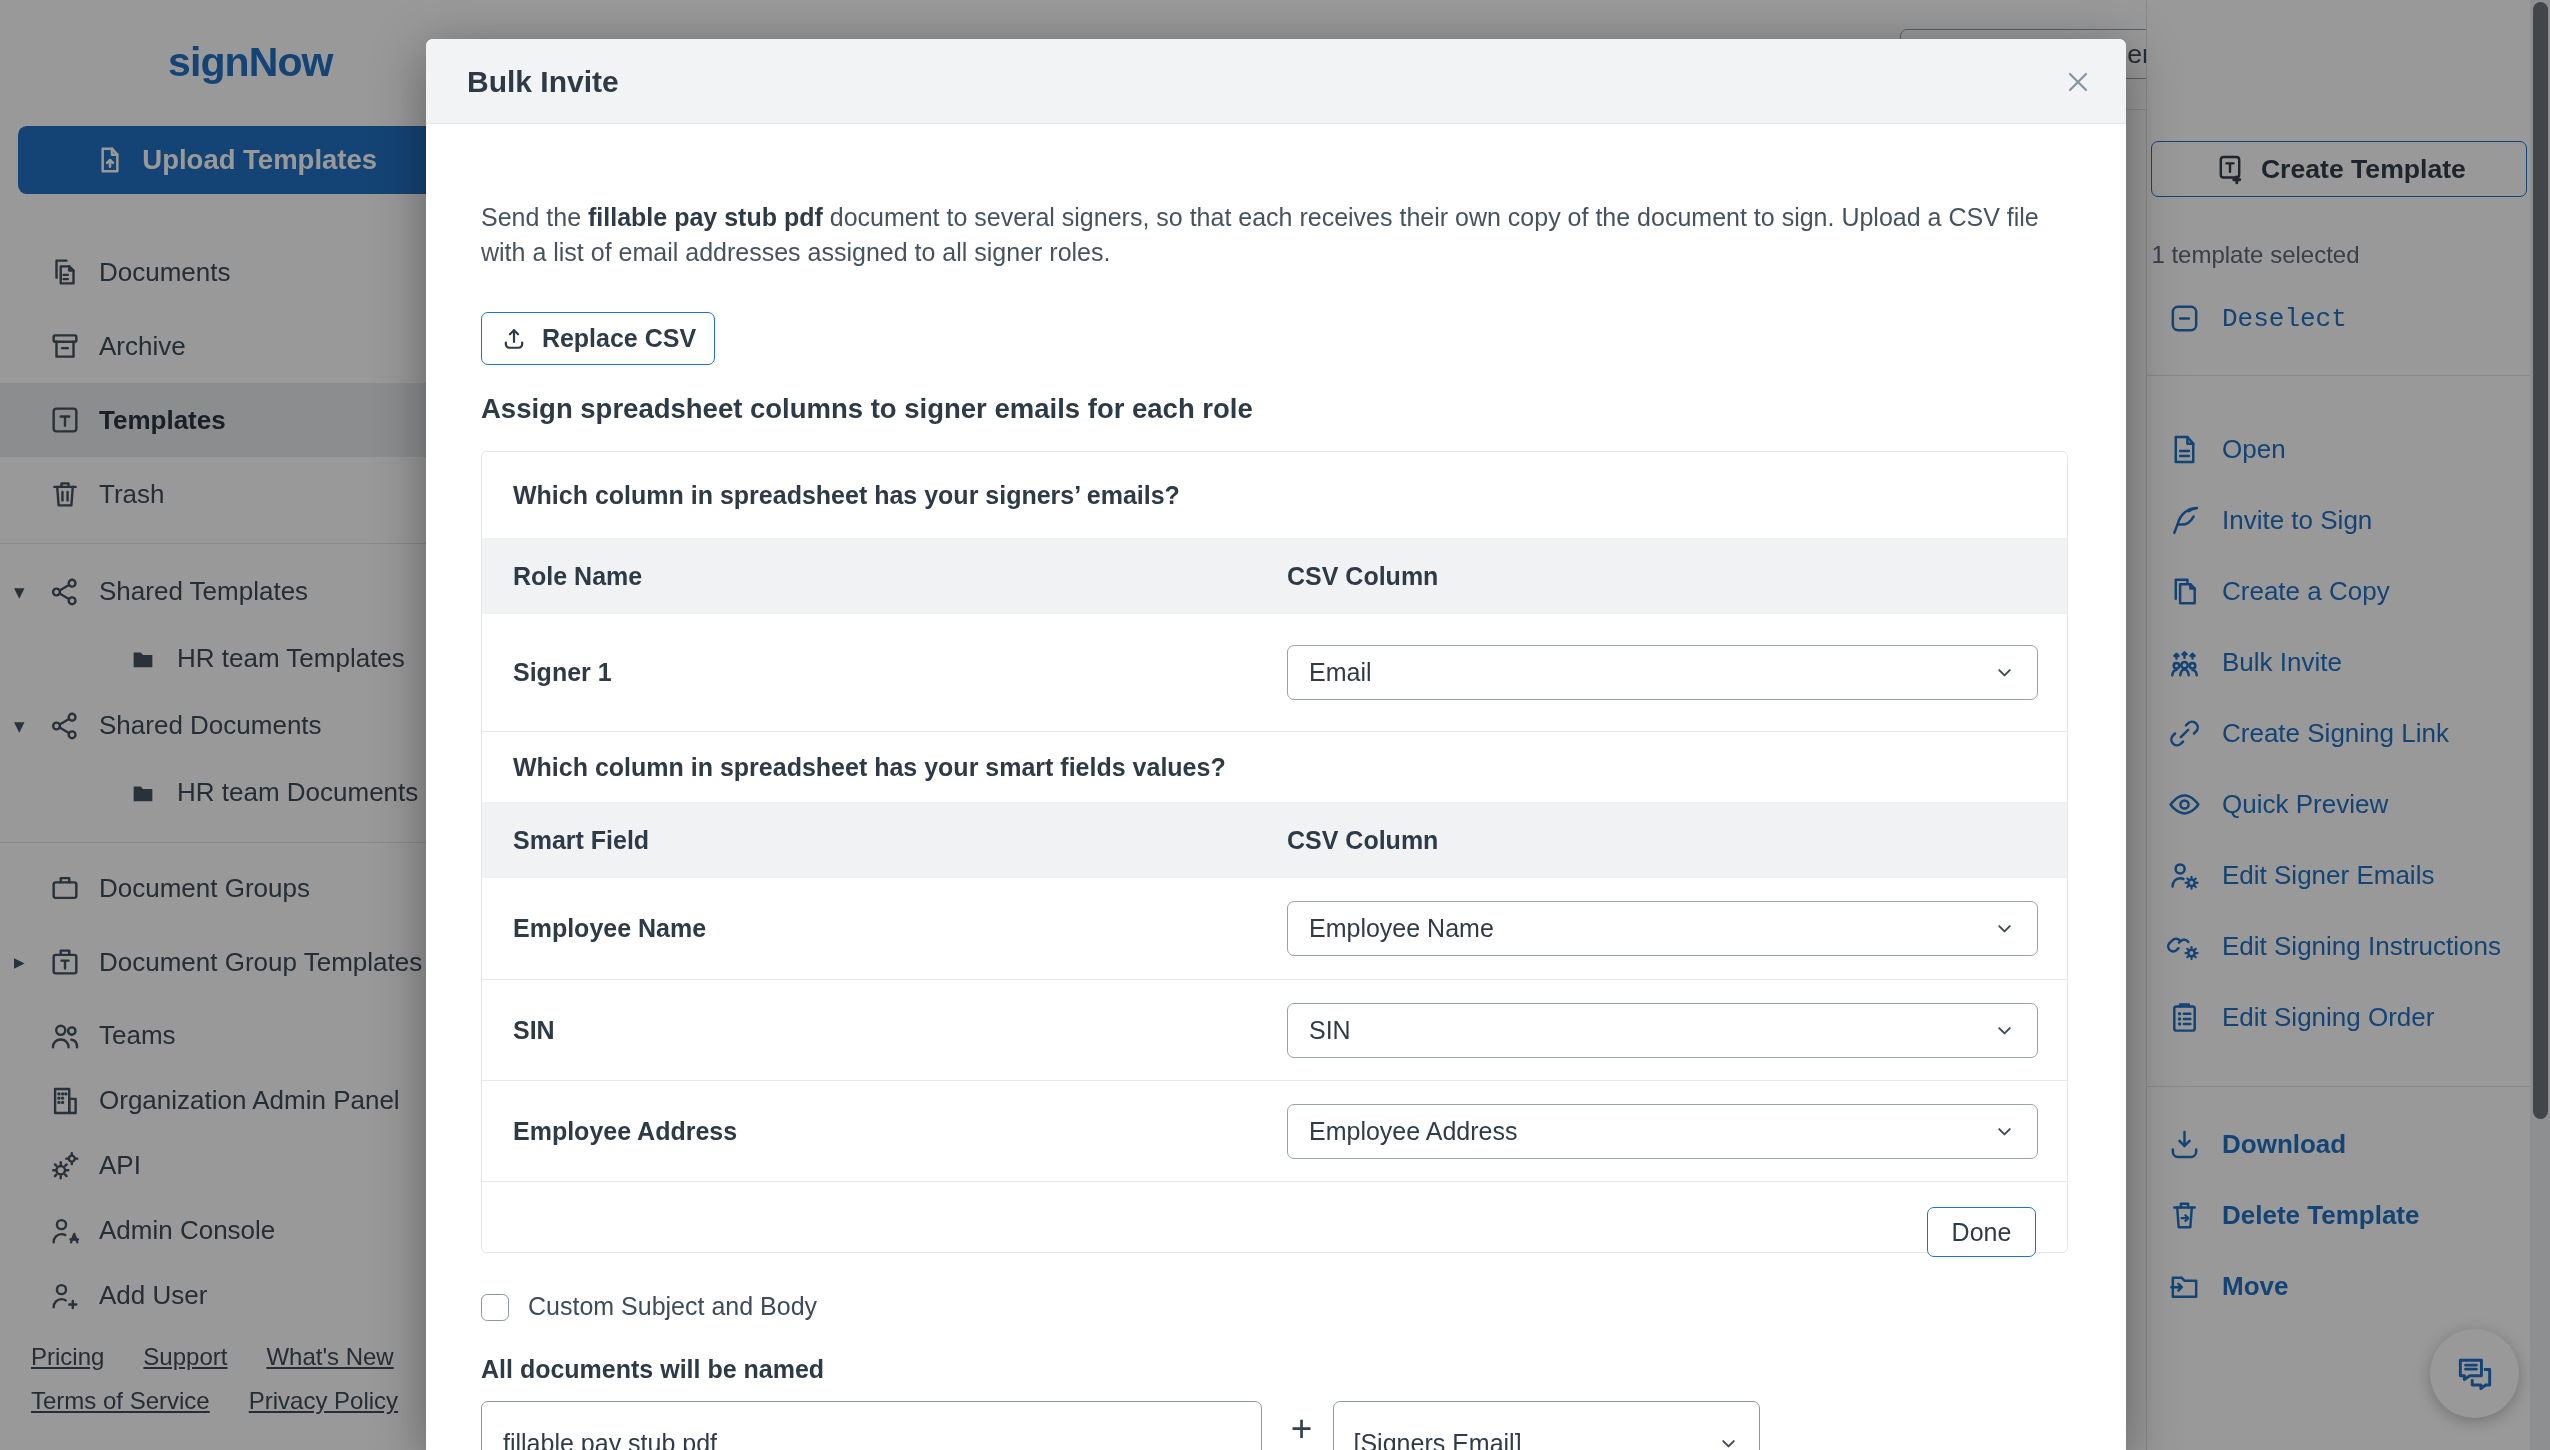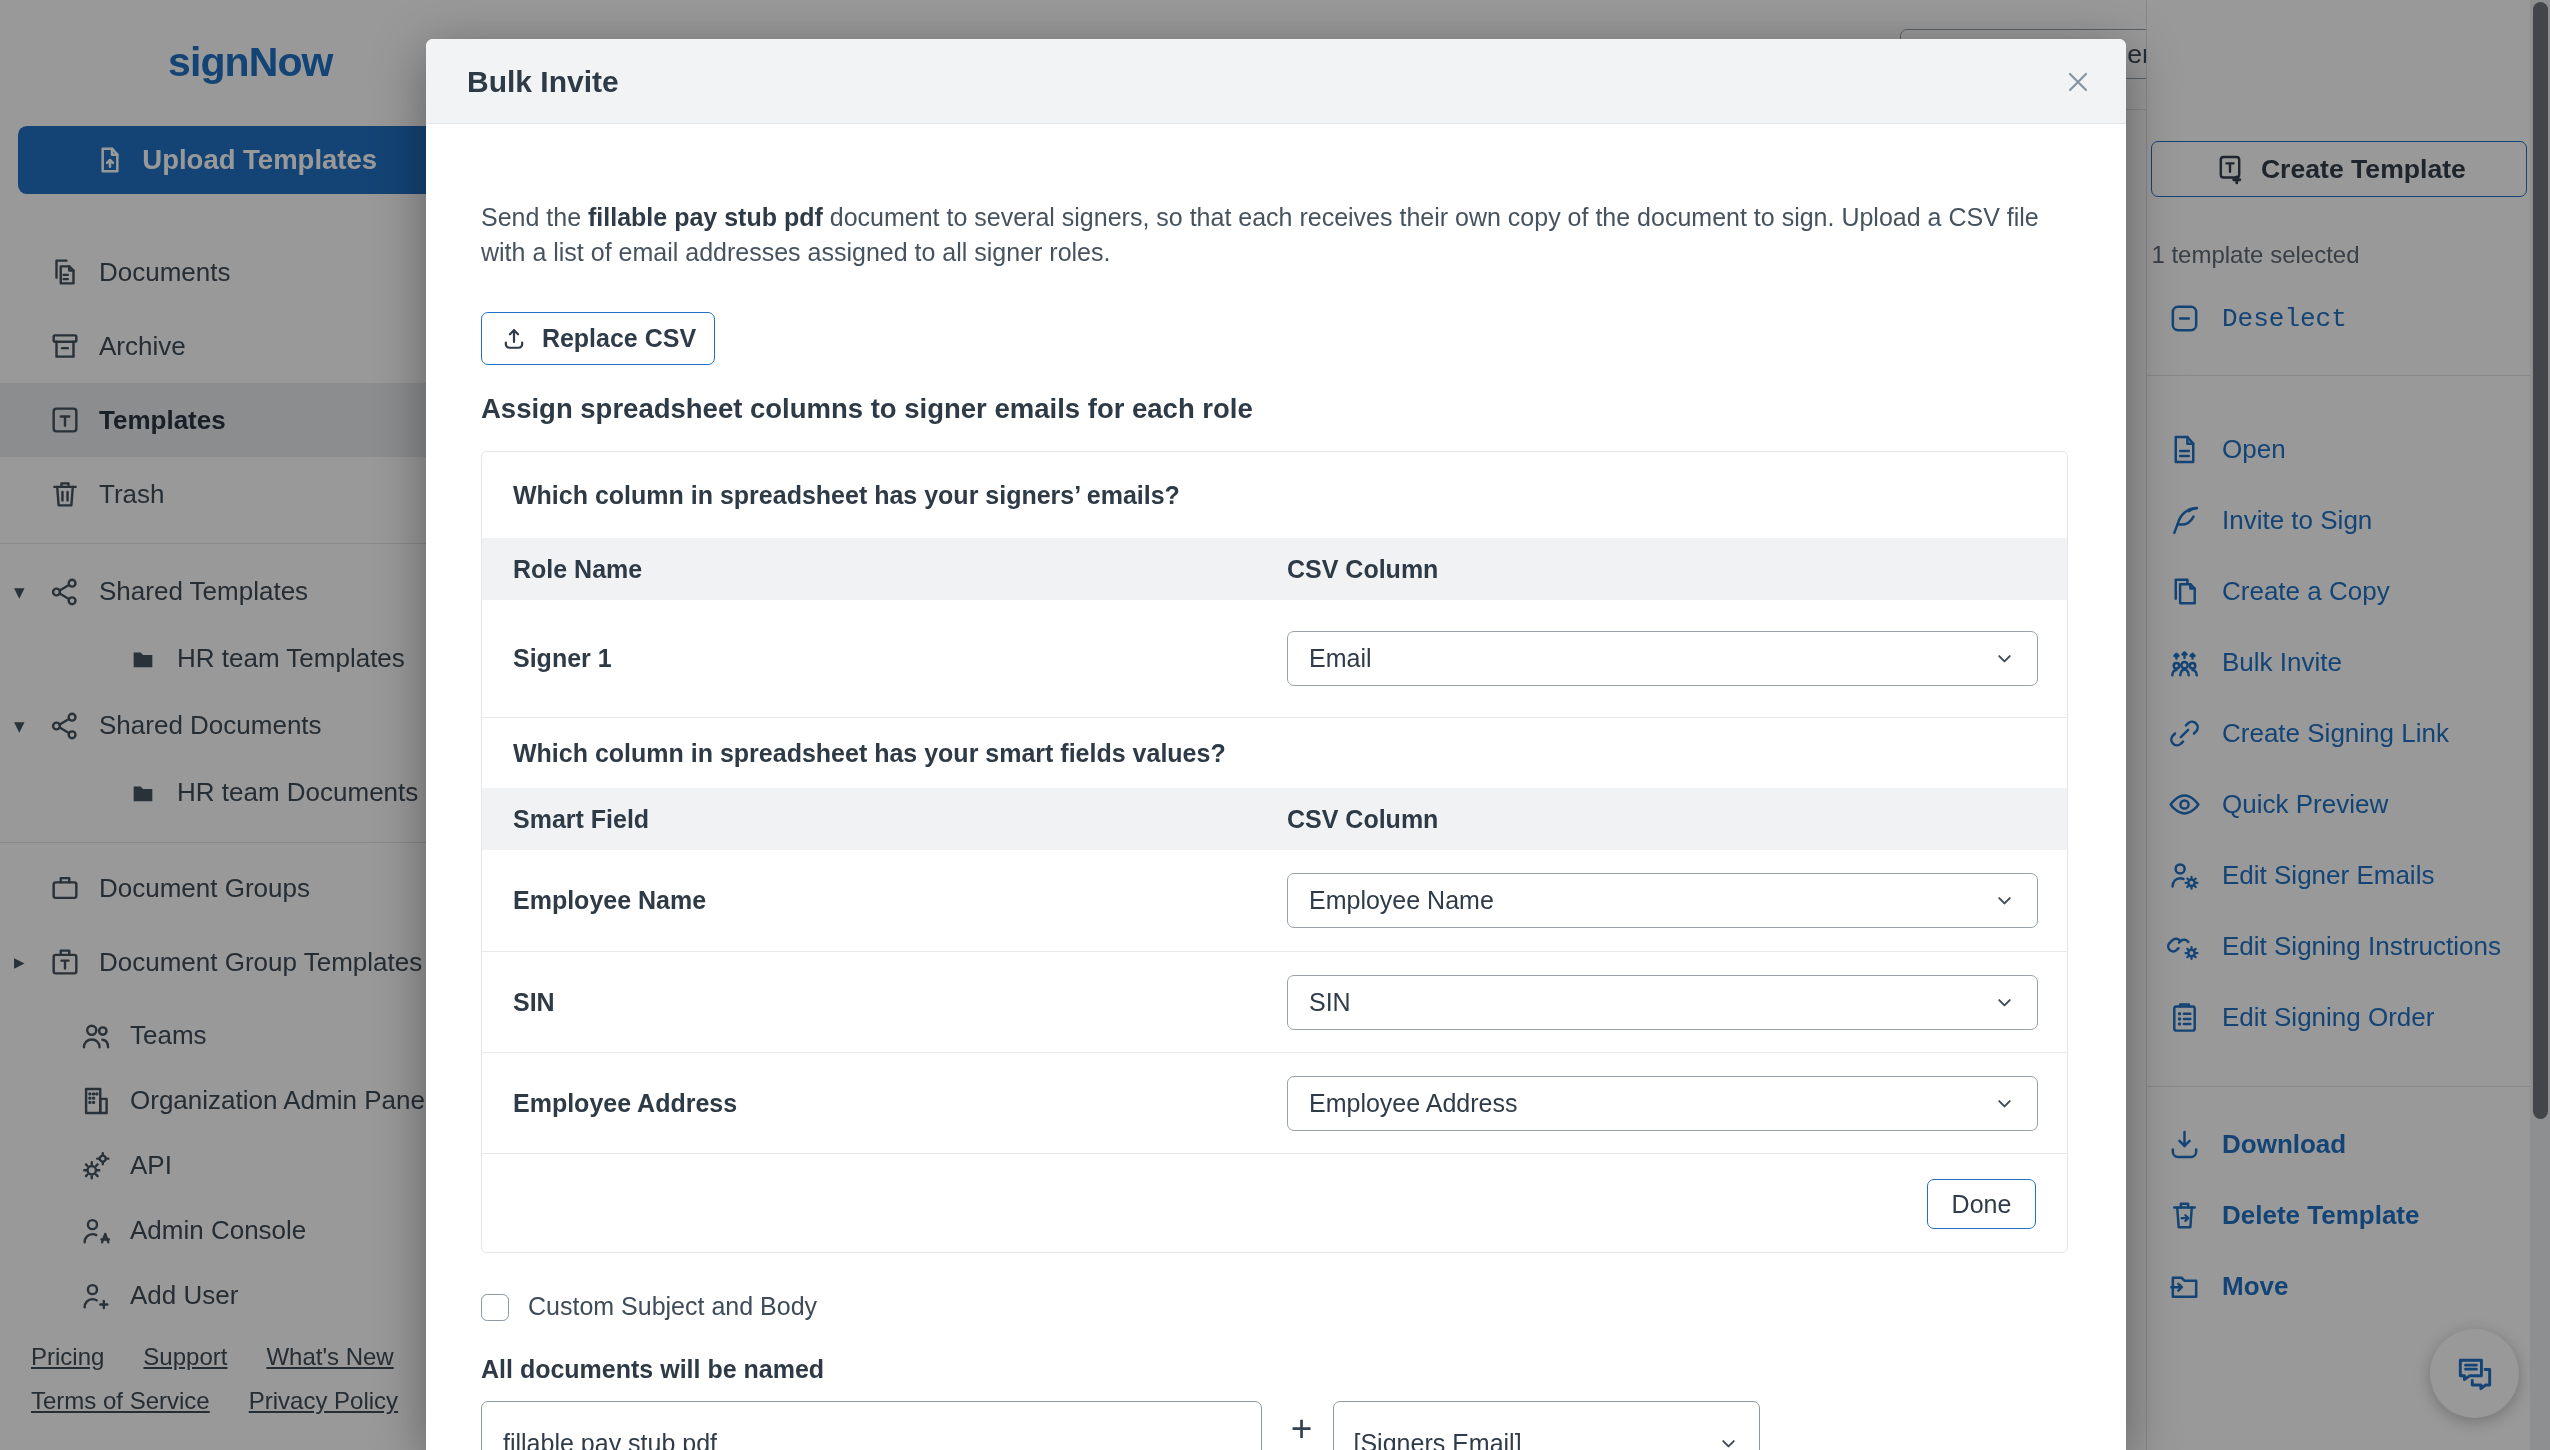--- a/index.html
+++ b/index.html
@@ -16,21 +16,21 @@
   .av-caret { position:absolute; left:2493px; top:43px; font-size:19.5px; color:#3E4B59; }
 
   
   .sidebar { position:absolute; left:0; top:0; width:478px; height:1450px; background:#fff; z-index:6; }
   .logo { position:absolute; left:168px; top:39px; font-size:41px; font-weight:700; color:#2272C3; letter-spacing:-0.9px; }
   .upload-btn { position:absolute; left:17.7px; top:126px; width:436px; height:68px; background:#2272C3; border:none; border-radius:8.9px; color:#fff; font-size:27.5px; font-weight:700; display:flex; align-items:center; justify-content:center; gap:16px; cursor:pointer; font-family:inherit; }
   .navlist { position:absolute; left:0; width:478px; }
   .nav-main  { top:235px; } .nav-main  .nav-item{ height:74px; }
   .nav-shared{ top:558px; } .nav-shared .nav-item{ height:67px; }
   .nav-groups{ top:851px; } .nav-groups .nav-item{ height:74px; }
-  .nav-admin { top:1003px;padding-left:31px;} .nav-admin .nav-item{ height:65px; }
+  .nav-admin { top:1003px;} .nav-admin .nav-item{ height:65px; }
   .nav-item { position:relative; display:flex; align-items:center; color:#3E4B59; font-size:26px; cursor:pointer; }
   .nav-item .nicon { position:absolute; left:48px; display:flex; color:#45525F; }
   .nav-item .nlabel { position:absolute; left:99px; white-space:nowrap; }
   .nav-item.indent .nicon { left:129px; }
   .nav-item.indent .nlabel { left:177px; }
   .nav-item.active { background:#E9EBEE; }
   .nav-item.active .nlabel { font-weight:700; color:#2A3642; }
   .nav-item .ncaret { position:absolute; left:14px; font-size:21px; color:#45525F; }
   .sdivider { position:absolute; left:0; width:478px; height:0.9px; background:#E2E5E8; }
   .foot-row { position:absolute; left:31px; display:flex; gap:39px; }
@@ -60,21 +60,21 @@
   .modal-title { position:absolute; left:41px; top:0; line-height:85px; font-size:30px; font-weight:700; color:#2E3A46; }
   .modal-close { position:absolute; left:1635px; top:26px; width:34px; height:34px; color:#8493A2; cursor:pointer; background:none; border:none; display:flex; align-items:center; justify-content:center; }
   .desc { position:absolute; left:55px; top:161px; width:1590px; font-size:25px; line-height:35px; color:#46535F; }
   .desc b { color:#2E3A46; }
   .replace-btn { position:absolute; left:55px; top:273px; width:234px; height:53px; background:#fff; border:1.8px solid #2272C3; border-radius:7px; display:flex; align-items:center; justify-content:center; gap:14px; font-size:25px; font-weight:600; color:#2F3B48; cursor:pointer; font-family:inherit; }
   .assign-h { position:absolute; left:55px; top:354px; font-size:27.5px; font-weight:700; color:#2E3A46; }
   .card { position:absolute; left:55px; top:412px; width:1587px; height:802px; border:0.9px solid #E3E6E9; border-radius:5.3px; background:#fff; }
   .crow { position:relative; width:100%; display:flex; align-items:center; }
   .crow.q { height:86px; font-size:25px; font-weight:600; color:#2E3A46; padding-left:31px; }
   .crow.q2 { height:71px; font-size:25px; font-weight:600; color:#2E3A46; padding-left:31px; }
-  .crow.hdr { height:62px; background:#F0F2F4; font-size:25px; font-weight:700; color:#2E3A46; }
+  .crow.hdr { height:76px; background:#F0F2F4; font-size:25px; font-weight:700; color:#2E3A46; }
   .crow.hdr .c1 { position:absolute; left:31px; }
   .crow.hdr .c2 { position:absolute; left:805px; }
   .crow.field { height:101px; border-top:0.9px solid #E6E9EB; }
   .crow.signer { height:117px; }
   .crow .rlabel { position:absolute; left:31px; font-size:25px; font-weight:700; color:#2E3A46; }
   .crow.done-row { height:101px; border-top:0.9px solid #E6E9EB; }
   .selectbox { position:absolute; left:805px; width:751px; height:55px; border:1.8px solid #97A2AB; border-radius:7px; background:#fff; display:flex; align-items:center; font-size:25px; color:#2F3B48; padding:0 21px; justify-content:space-between; cursor:pointer; }
   .selectbox .chev { color:#3E4B59; display:flex; }
   .done-btn { position:absolute; right:31px; width:109px; height:50px; background:#fff; border:1.8px solid #2272C3; border-radius:7px; font-size:25px; color:#2F3B48; cursor:pointer; font-family:inherit; }
   .cb-row { position:absolute; left:55px; top:1253px; display:flex; align-items:flex-end; gap:19.5px; }

